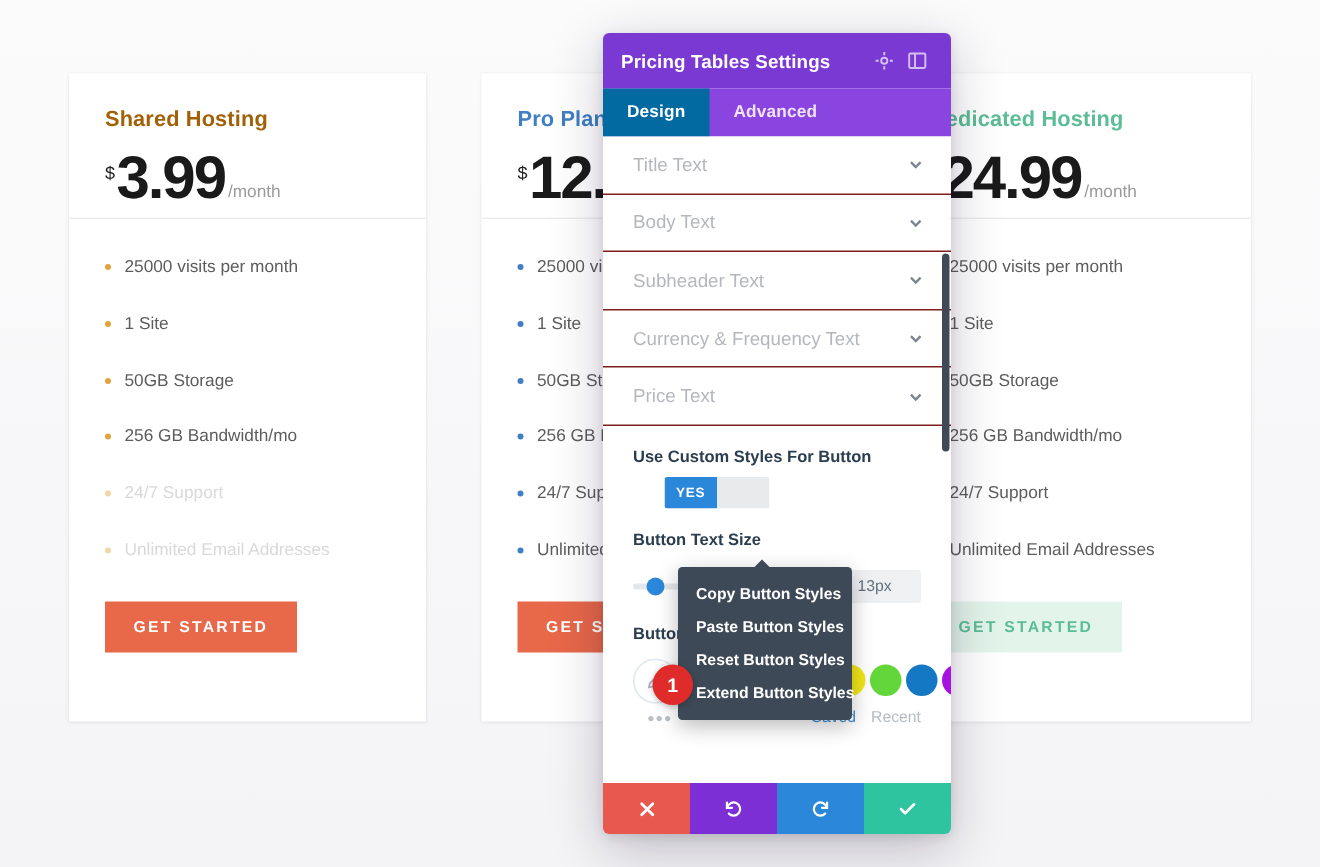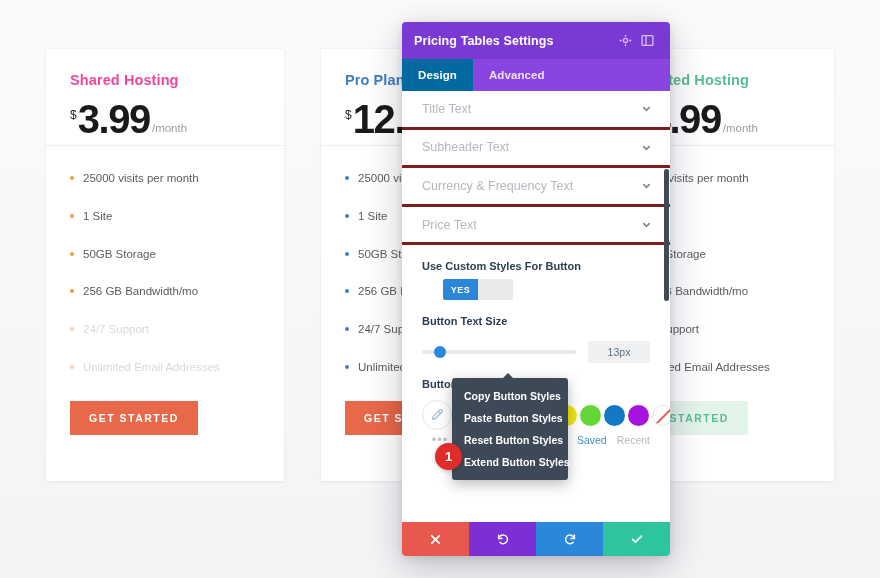--- a/index.html
+++ b/index.html
@@ -54,21 +54,21 @@
 
   .cta {
     display: inline-block; margin: 2px 24px 0 24px;
     padding: 11px 19px; font-size: 10.5px; font-weight: 700;
     letter-spacing: 1.5px; border: 0; cursor: pointer;
   }
 
   
   #modal {
     position: absolute; left: 402px; top: 22px;
-    width: 268px; height: 534px;
+    width: 232px; height: 534px;
     background: #ffffff;
     border-radius: 4px;
     box-shadow: 0 10px 36px rgba(20,10,40,.24), 0 2px 8px rgba(0,0,0,.10);
     overflow: hidden; display: flex; flex-direction: column;
   }
   .m-head {
     height: 37px; background: #7b39d4; display: flex; align-items: center;
     padding: 0 12px; flex: none;
   }
   .m-title { color: #fff; font-size: 12.5px; font-weight: 700; flex: 1; letter-spacing: .1px;}
@@ -81,21 +81,21 @@
     padding: 0 16px; display: flex; align-items: center; cursor: pointer;
     font-size: 11.5px; font-weight: 700; color: #f0e3fb; letter-spacing: .1px;
   }
   .m-tab.active { background: #0369a1; color: #ffffff; }
 
   .m-body { flex: 1; position: relative; overflow: hidden; background:#fff;}
   .m-scroll { position: absolute; inset: 0; overflow: hidden; }
 
   .acc {
     height: 38.6px; display: flex; align-items: center; padding: 0 18px 0 20px;
-    border-bottom: 3px solid #7f1d1d; cursor: pointer;
+    border-bottom: 1px solid #7f1d1d; cursor: pointer;
   }
   .acc .acc-label { flex: 1; font-size: 12.5px; color: #b4b7bd; }
   .acc.open .acc-label { color: #6d8fb5; }
   .chev { color: #7c8491; display: flex; }
 
   .sec { padding: 0 20px 8px 20px; }
   .fld-label { font-size: 11px; color: #2b3d4f; font-weight: 700; margin: 15px 0 7px; }
 
   .toggle { display: flex; width: 70px; height: 21px; border-radius: 2px;
     overflow: hidden; cursor: pointer; margin-left: 21px; }
@@ -163,21 +163,21 @@
 </style>
 </head>
 <body>
 
 <div id="stage">
 
   <div class="cards">
 
     <div class="card" id="card-0">
       <div class="card-head">
-        <div class="card-title" style="color: #ec4899;">Shared Hosting</div>
+        <div class="card-title" style="color: #a16207;">Shared Hosting</div>
         <div class="price-row">
           <span class="currency">$</span>
           <span class="amount">3.99</span>
           <span class="freq">/month</span>
         </div>
       </div>
       <div class="card-divider"></div>
       <div class="feat-list">
         <div class="feat"><span class="dot" style="background: rgb(227, 163, 60);"></span><span>25000 visits per month</span></div>
         <div class="feat"><span class="dot" style="background: rgb(227, 163, 60);"></span><span>1 Site</span></div>
@@ -253,20 +253,28 @@
     <div class="m-tabs">
       <div class="m-tab active">Design</div>
       <div class="m-tab">Advanced</div>
     </div>
 
     <div class="m-body">
       <div class="m-scroll">
 
         <div class="acc">
           <span class="acc-label">Title Text</span>
+          <span class="chev">
+              <svg width="11" height="11" viewBox="0 0 12 12" fill="none" stroke="currentColor" stroke-width="1.7">
+                <path d="M2.5 4.5L6 8l3.5-3.5"></path>
+              </svg>
+            </span>
+        </div>
+        <div class="acc">
+          <span class="acc-label">Body Text</span>
           <span class="chev">
               <svg width="11" height="11" viewBox="0 0 12 12" fill="none" stroke="currentColor" stroke-width="1.7">
                 <path d="M2.5 4.5L6 8l3.5-3.5"></path>
               </svg>
             </span>
         </div>
         <div class="acc">
           <span class="acc-label">Subheader Text</span>
           <span class="chev">
               <svg width="11" height="11" viewBox="0 0 12 12" fill="none" stroke="currentColor" stroke-width="1.7">

